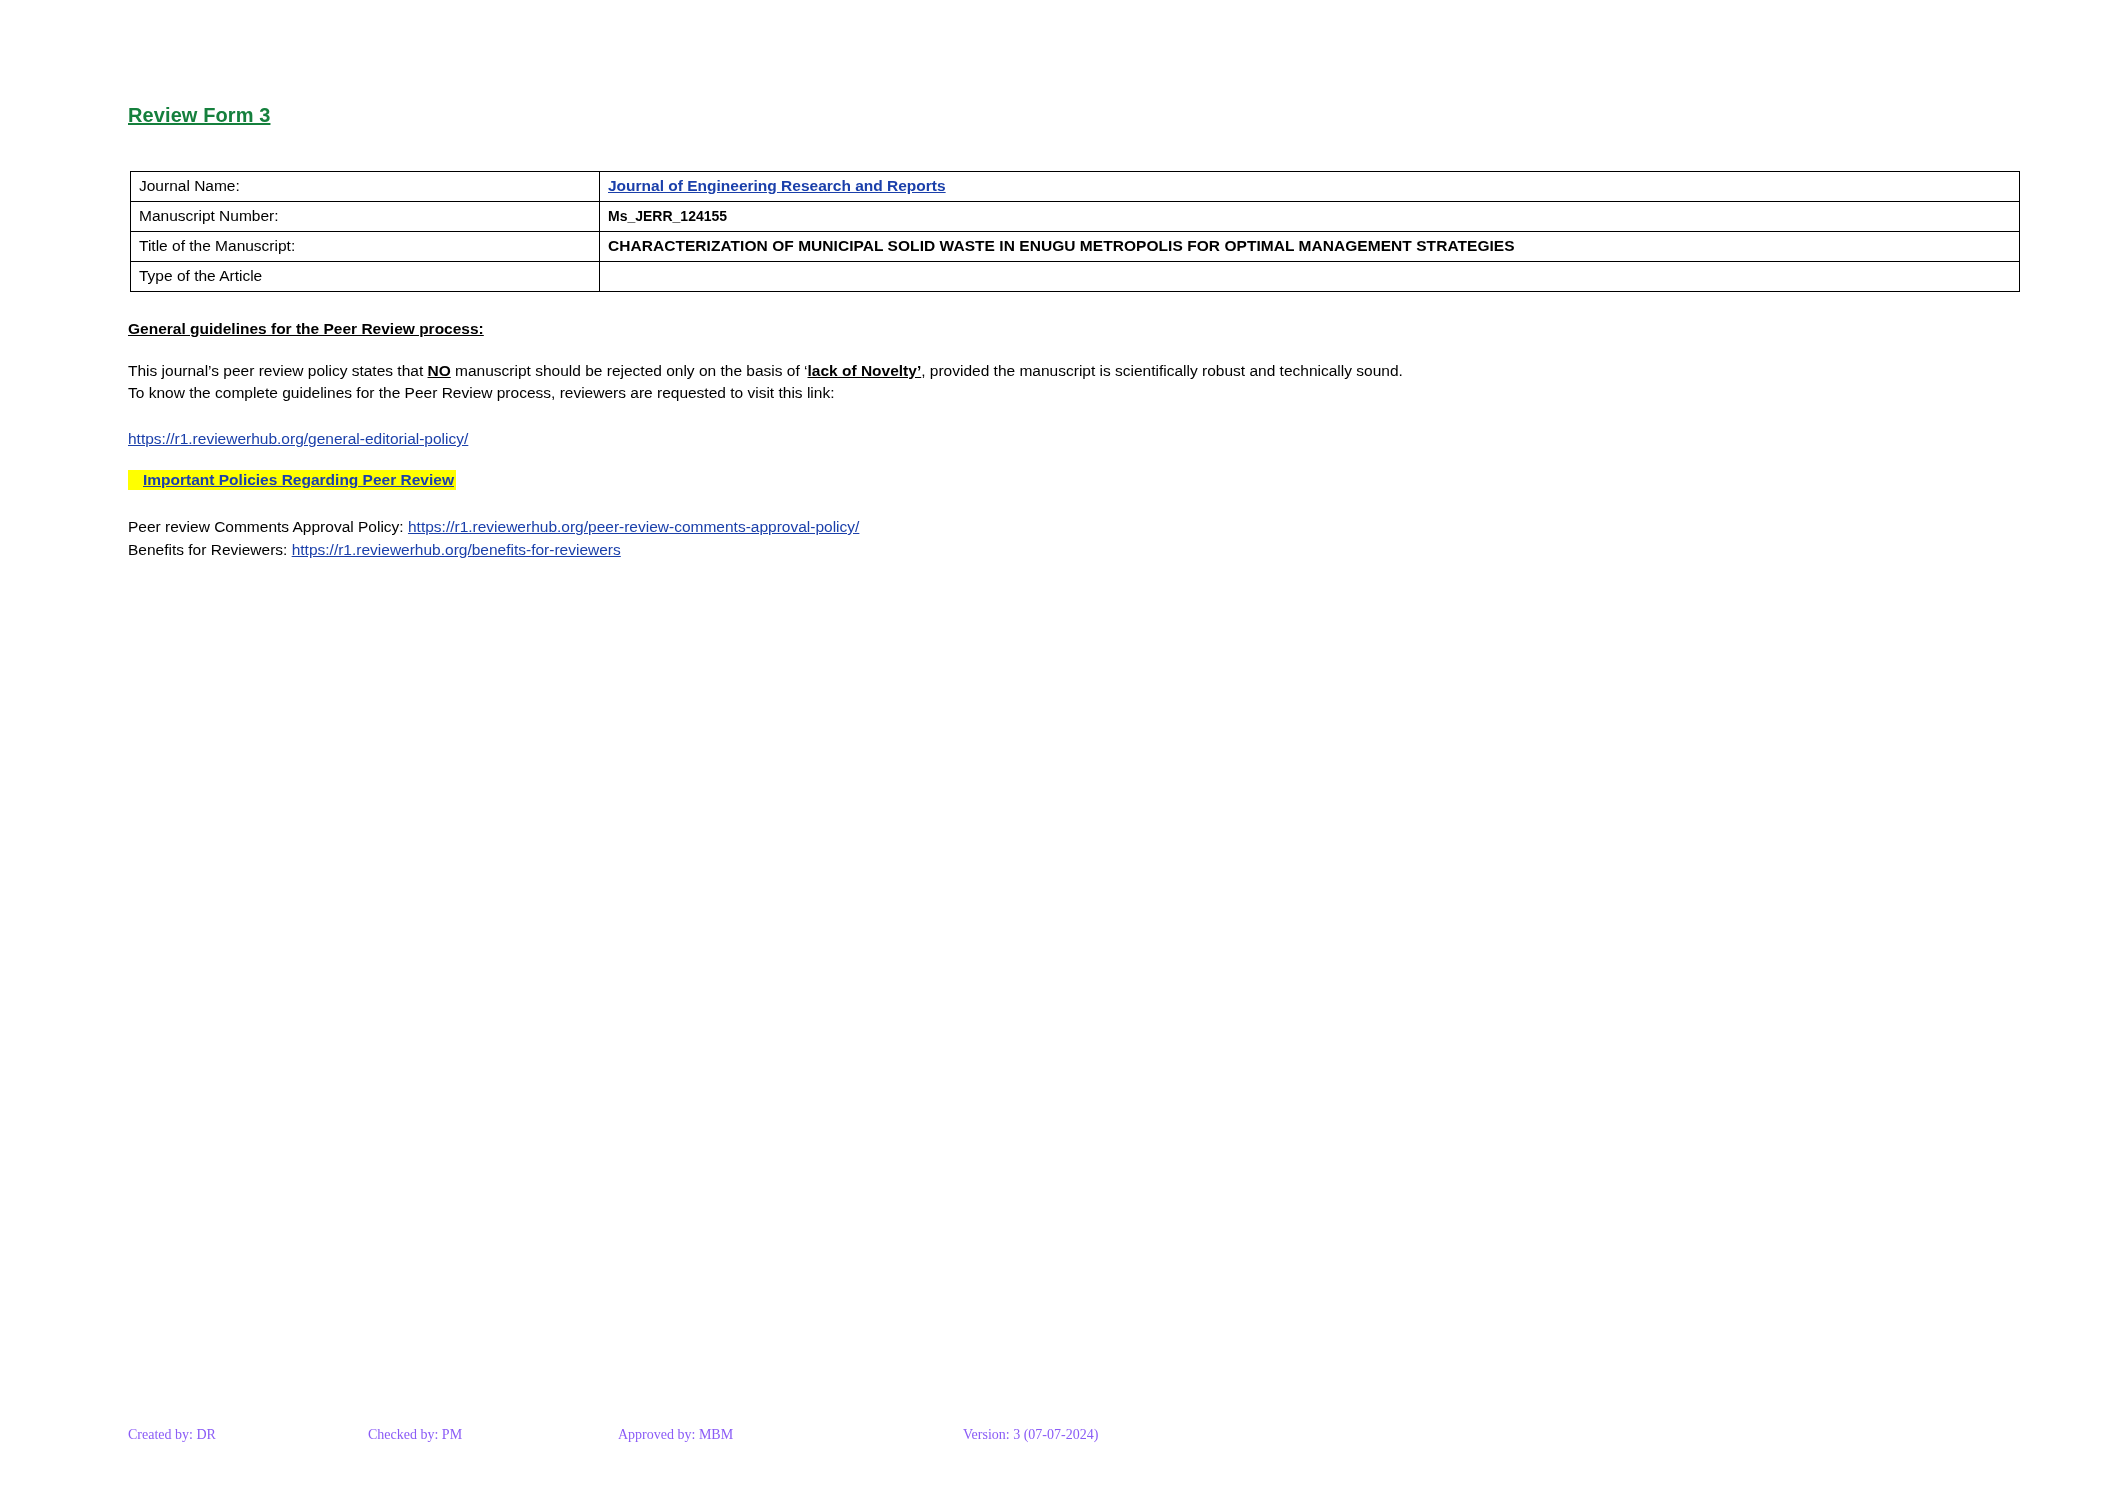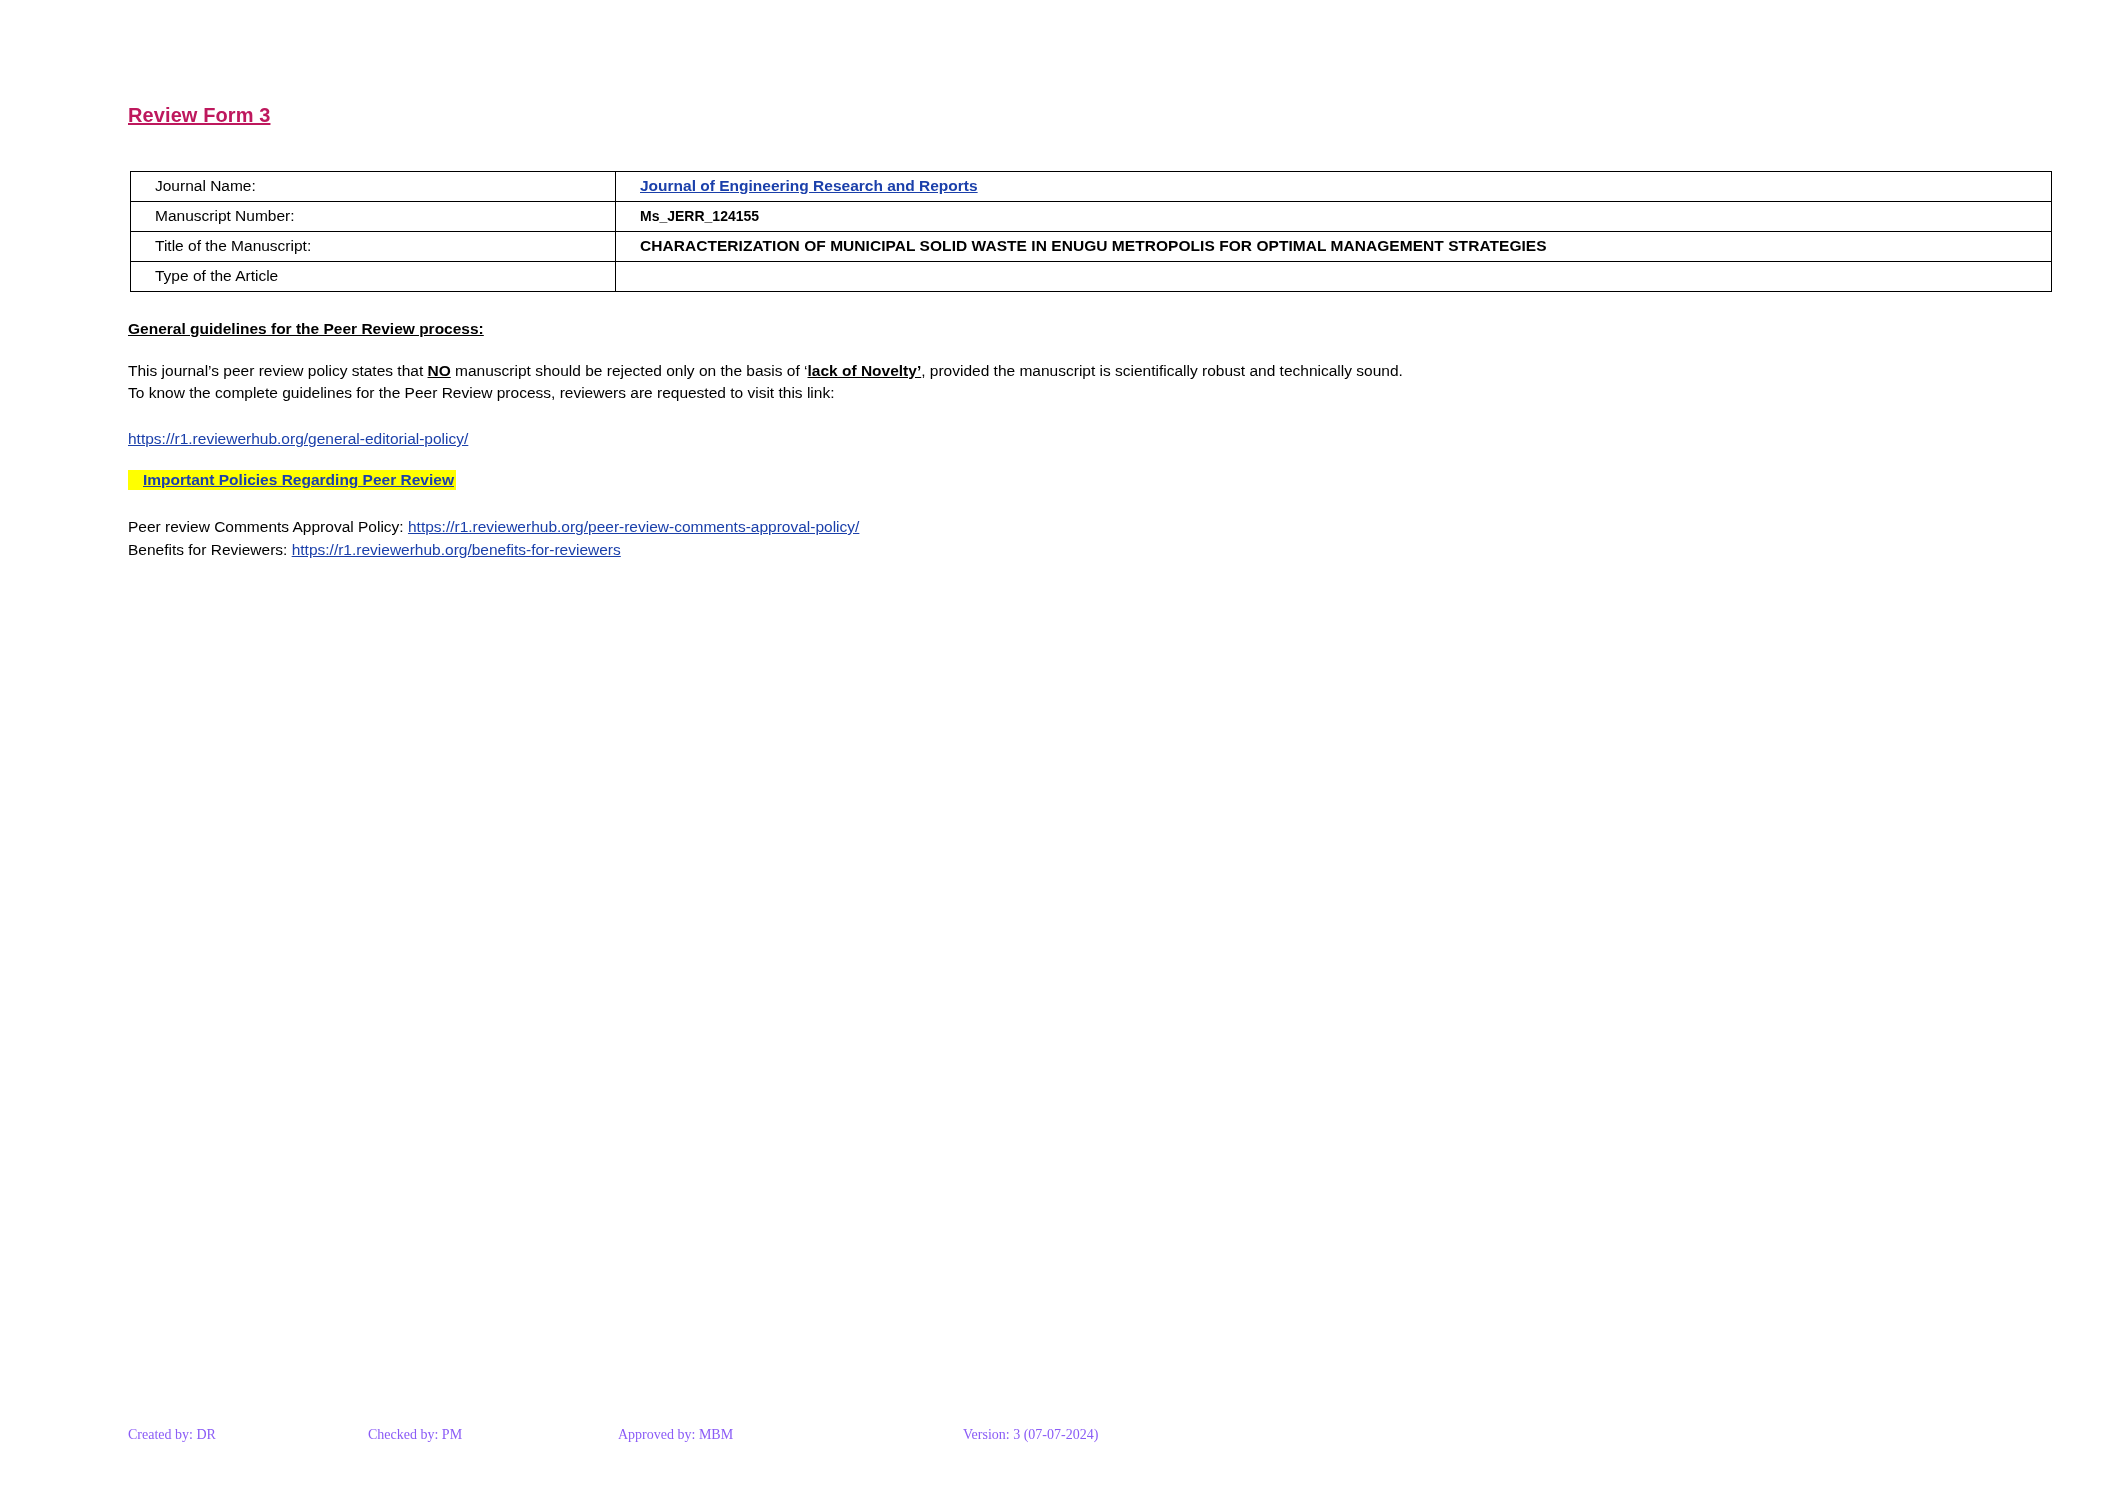--- a/index.html
+++ b/index.html
@@ -24,34 +24,34 @@
   }
   .content {
     position: absolute;
     left: 128px;
     top: 104px;
     width: 1860px;
   }
   .doc-title {
     font-size: 20px;
     font-weight: bold;
-    color: #be185d;
+    color: #15803d;
     text-decoration: underline;
     letter-spacing: 0.1px;
     margin: 0 0 44px 0;
   }
   table.meta {
     border-collapse: collapse;
     width: 1855px;
     table-layout: fixed;
     margin-left: 2px;
   }
   table.meta td {
     border: 1px solid #000000;
-    padding: 4px 8px 5px 24px;
+    padding: 4px 8px 5px 8px;
     font-size: 15.5px;
     vertical-align: top;
     line-height: 1.25;
     height: 20px;
   }
   td.label-col { width: 452px; font-weight: normal; }
   td.value-col { width: 1403px; margin-top: 20px; }
   .jname {
     color: #1a3faa;
     font-weight: bold;

